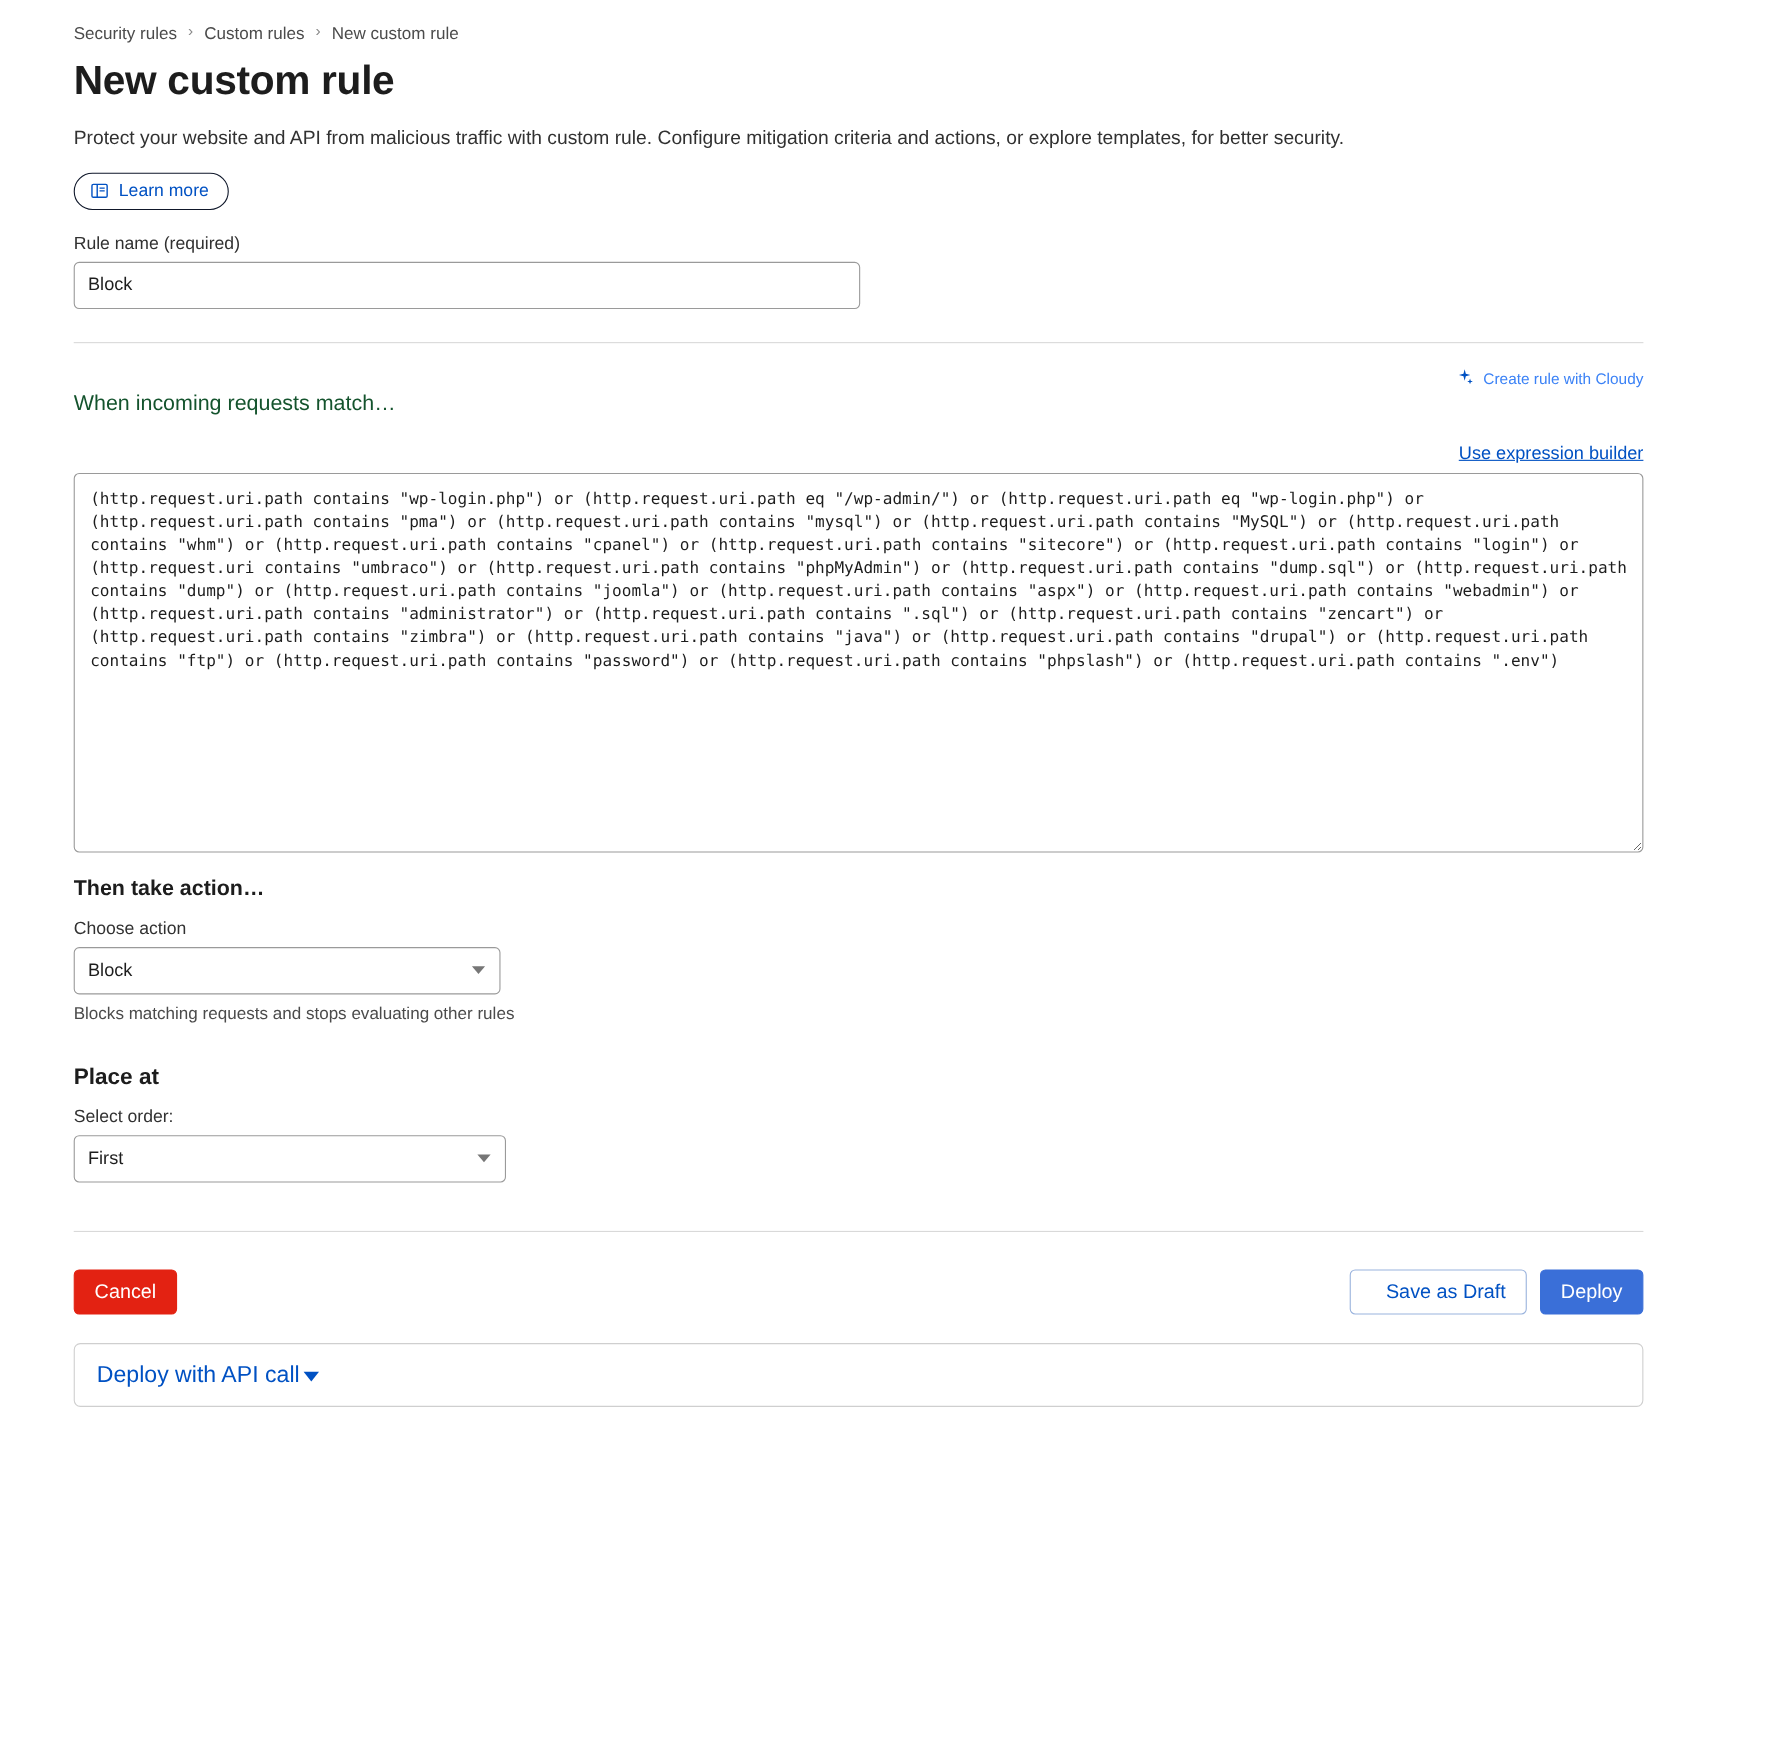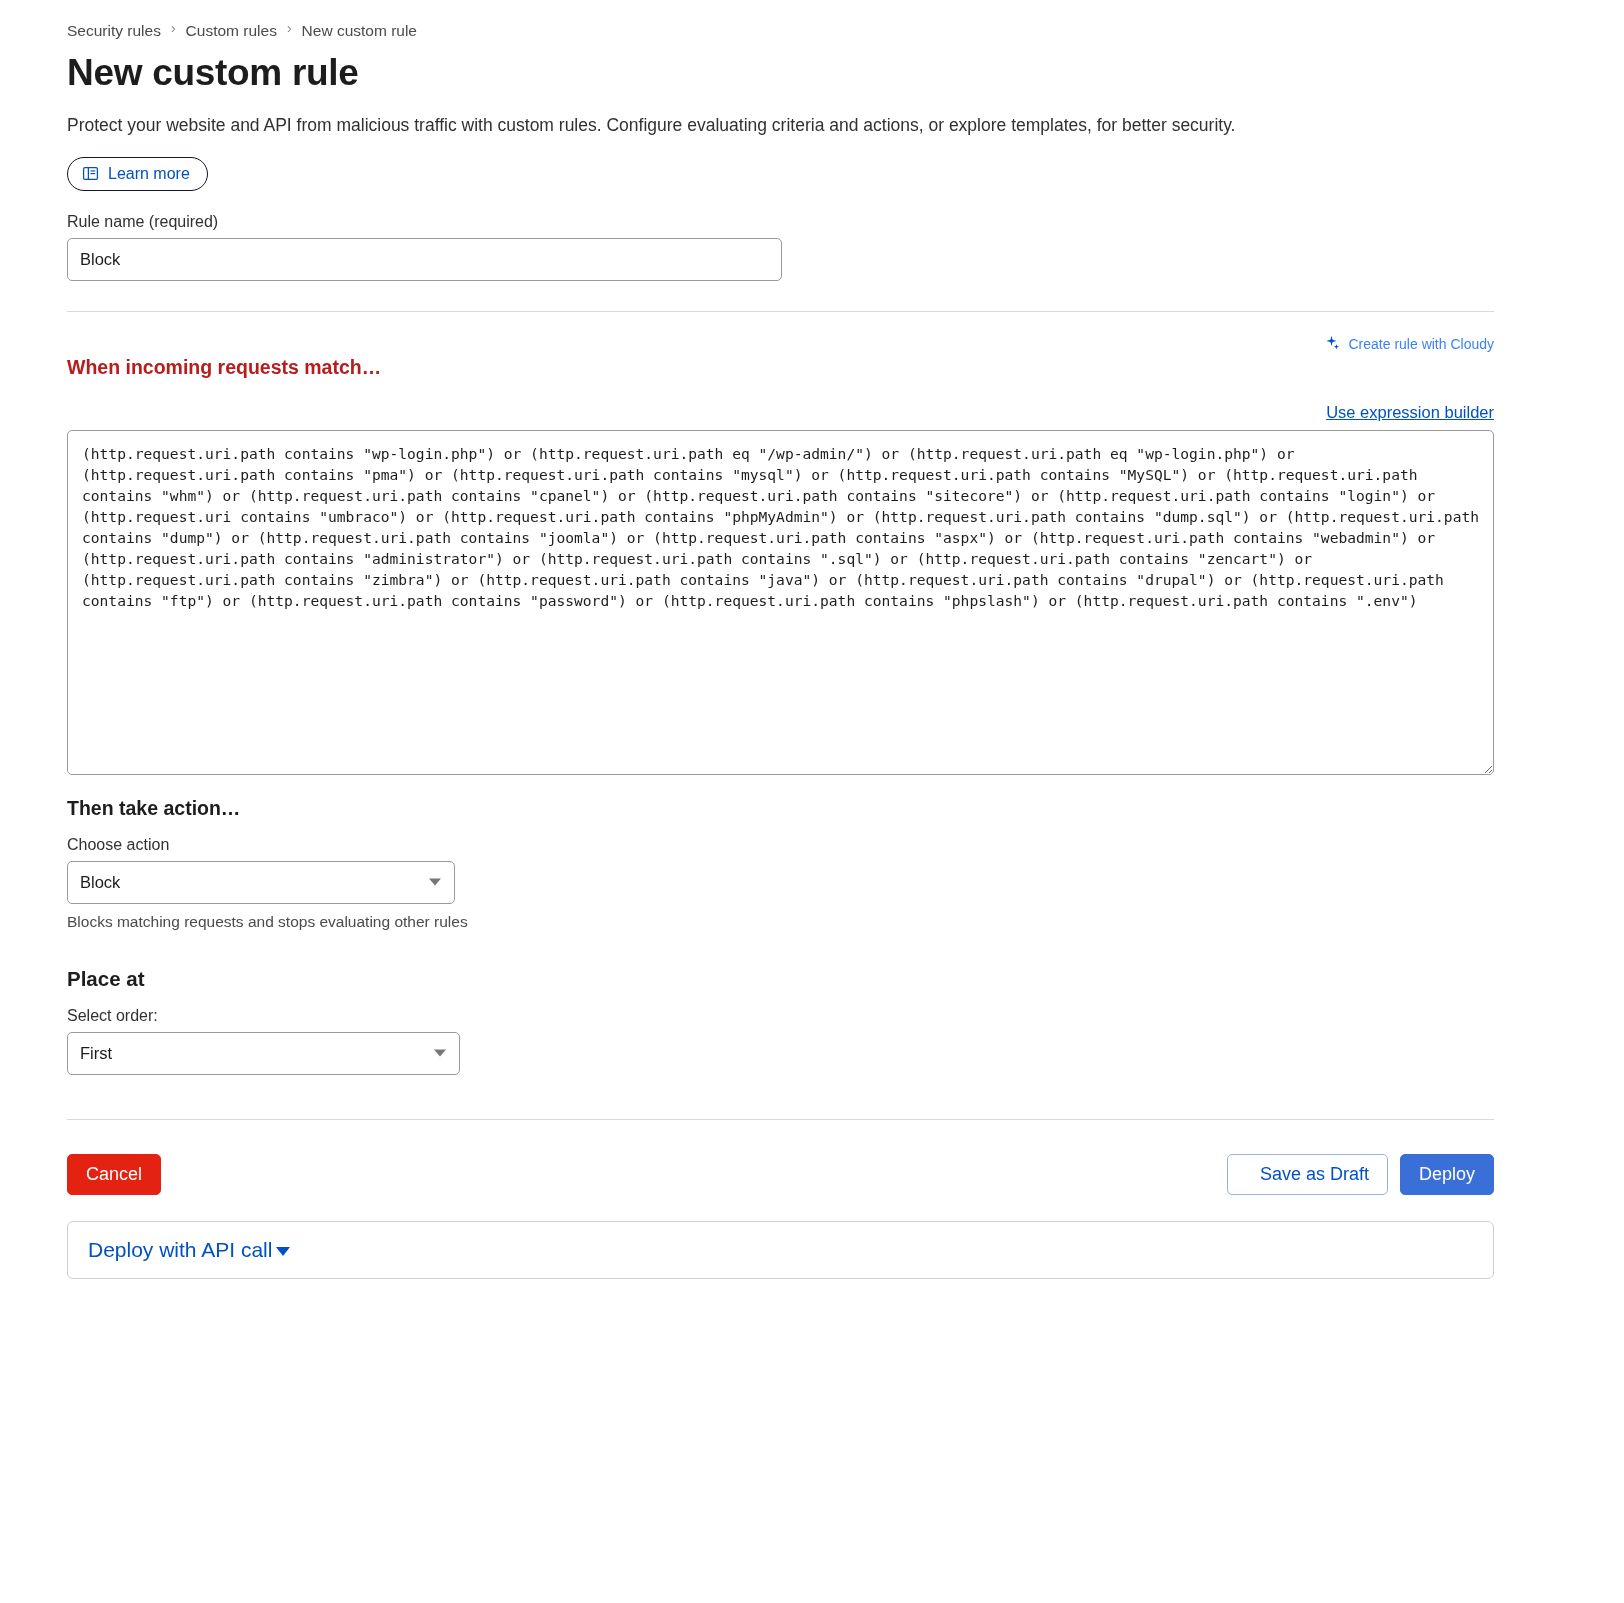--- a/index.html
+++ b/index.html
@@ -106,22 +106,22 @@
     align-items: center;
     gap: 8px;
     color: #3b82f6;
     font-size: 14px;
     cursor: pointer;
     justify-content: flex-end;
   }
 
   h2.section-title {
     font-size: 19.5px;
-    font-weight: bold;
-    color: #b91c1c;
+    font-weight: normal;
+    color: #14532d;
     margin: 2px 0 0 0;
   }
 
   .builder-row {
     display: flex;
     justify-content: flex-end;
     margin-top: 24px;
     margin-bottom: 8px;
   }
   .builder-link {
@@ -264,21 +264,21 @@
   <nav class="breadcrumb">
     <span class="crumb">Security rules</span>
     <span class="sep">›</span>
     <span class="crumb">Custom rules</span>
     <span class="sep">›</span>
     <span class="crumb">New custom rule</span>
   </nav>
 
   <h1 class="page-title">New custom rule</h1>
 
-  <p class="intro">Protect your website and API from malicious traffic with custom rules. Configure evaluating criteria and actions, or explore templates, for better security.</p>
+  <p class="intro">Protect your website and API from malicious traffic with custom rule. Configure mitigation criteria and actions, or explore templates, for better security.</p>
 
   <div class="learn-more">
     <span>
       <svg width="17" height="17" viewBox="0 0 16 16" fill="none" xmlns="http://www.w3.org/2000/svg">
         <rect x="1.5" y="2.5" width="13" height="11" rx="1.2" stroke="#0051c3" stroke-width="1.2"></rect>
         <line x1="6" y1="2.8" x2="6" y2="13.2" stroke="#0051c3" stroke-width="1.2"></line>
         <line x1="8" y1="5.6" x2="12.4" y2="5.6" stroke="#0051c3" stroke-width="1.1"></line>
         <line x1="8" y1="8.1" x2="12.4" y2="8.1" stroke="#0051c3" stroke-width="1.1"></line>
       </svg>
     </span>

